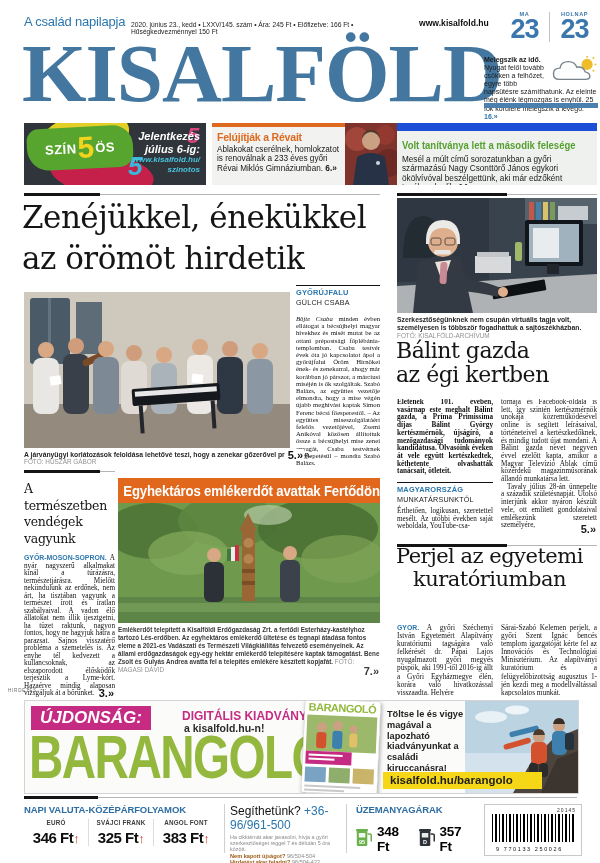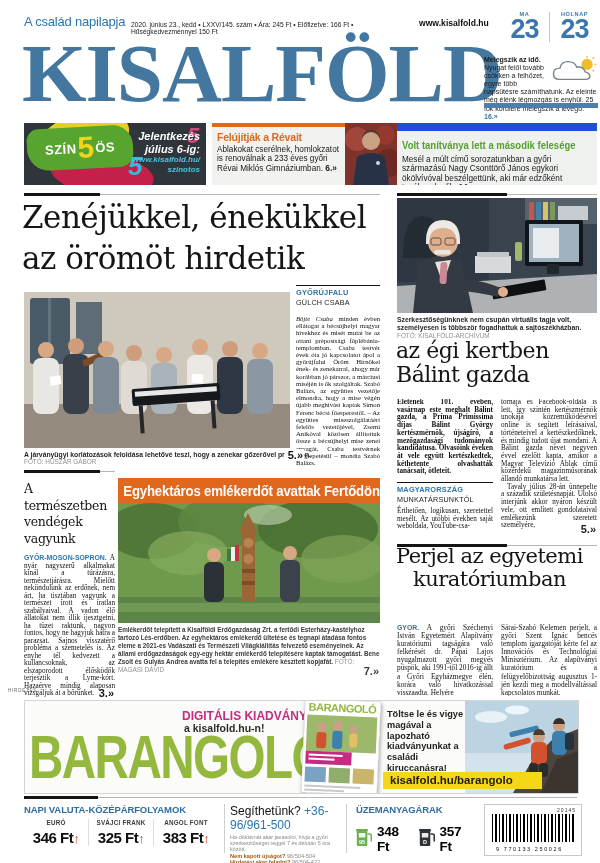--- a/index.html
+++ b/index.html
@@ -319,22 +319,22 @@
       <circle cx="46" cy="44" r="15" fill="#dfae8c"></circle>
       <path d="M29,46 Q28,22 46,22 Q64,22 63,46 L60,46 Q60,30 46,30 Q32,30 32,46 Z" fill="#eceae6"></path>
       <rect x="37" y="52" width="17" height="4.5" rx="2.2" fill="#e8e6e2"></rect>
       <rect x="34" y="40" width="10" height="7" rx="2" fill="none" stroke="#5d534b" stroke-width="1"></rect>
       <rect x="48" y="40" width="10" height="7" rx="2" fill="none" stroke="#5d534b" stroke-width="1"></rect>
     </svg>
   </div>
   <div class="ab caption caption-balint"><span>Szerkesztőségünknek nem csupán virtuális tagja volt, személyesen is többször fogadhattuk a sajtószékházban. </span><span class="credit">FOTÓ: KISALFÖLD-ARCHÍVUM</span></div>
 
   <div class="ab headline-2 headline-balint">
+    <div>Bálint gazda</div>
     <div>az égi kertben</div>
-    <div>Bálint gazda</div>
   </div>
 
   <div class="ab cols2">
     <div class="col">
       <div class="serif-body balint-lead">Életének 101. évében, vasárnap este meghalt Bálint gazda, a Príma Primissima díjas Bálint György kertészmérnök, újságíró, a mezőgazdasági tudományok kandidátusa. Olvasóink éveken át vele együtt kertészkedtek, kéthetente olvashatták tanácsait, ötleteit.</div>
       <div class="kicker-mini">
         <div class="kicker-loc">MAGYARORSZÁG</div>
         <div class="kicker-aut">MUNKATÁRSUNKTÓL</div>
       </div>
       <div class="serif-body balint-txt">Érthetően, logikusan, szeretettel mesélt. Az utóbbi években saját weboldala, YouTube-csa-</div>
@@ -428,20 +428,21 @@
         <g>
           <rect x="38" y="36" width="28" height="5.5" rx="2.5" fill="#d4512e" transform="rotate(-16 66 40)"></rect>
           <circle cx="74" cy="36" r="6" fill="#caa183"></circle>
           <path d="M68,34 Q69,28 74,28 Q79,28 80,34 Z" fill="#4c3a2c"></path>
           <rect x="66" y="41" width="16" height="22" rx="5" fill="#d4512e"></rect>
           <rect x="64" y="62" width="9" height="18" rx="4" fill="#2b2b2b"></rect>
           <rect x="74" y="62" width="9" height="14" rx="4" fill="#2b2b2b"></rect>
         </g>
       </svg>
     </div>
+    <div class="br-magenta">ÚJDONSÁG:</div>
     <div class="br-sub1">DIGITÁLIS KIADVÁNY</div>
     <div class="br-sub2">a kisalfold.hu-n!</div>
     <div class="br-brand">BARANGOLÓ</div>
     <div class="br-cover">
       <svg viewBox="0 0 76 94" width="76" height="94">
         <rect width="76" height="94" fill="#ffffff" stroke="#d0d0d0"></rect>
         <text x="4" y="12" font-size="11" font-weight="bold" fill="#93b83d" textLength="68" font-family="Liberation Sans, sans-serif">BARANGOLÓ</text>
         <rect x="3" y="16" width="70" height="36" fill="#9cb86a"></rect>
         <circle cx="18" cy="28" r="5" fill="#caa183"></circle>
           <rect x="13" y="33" width="10" height="16" rx="3" fill="#d4512e"></rect>

